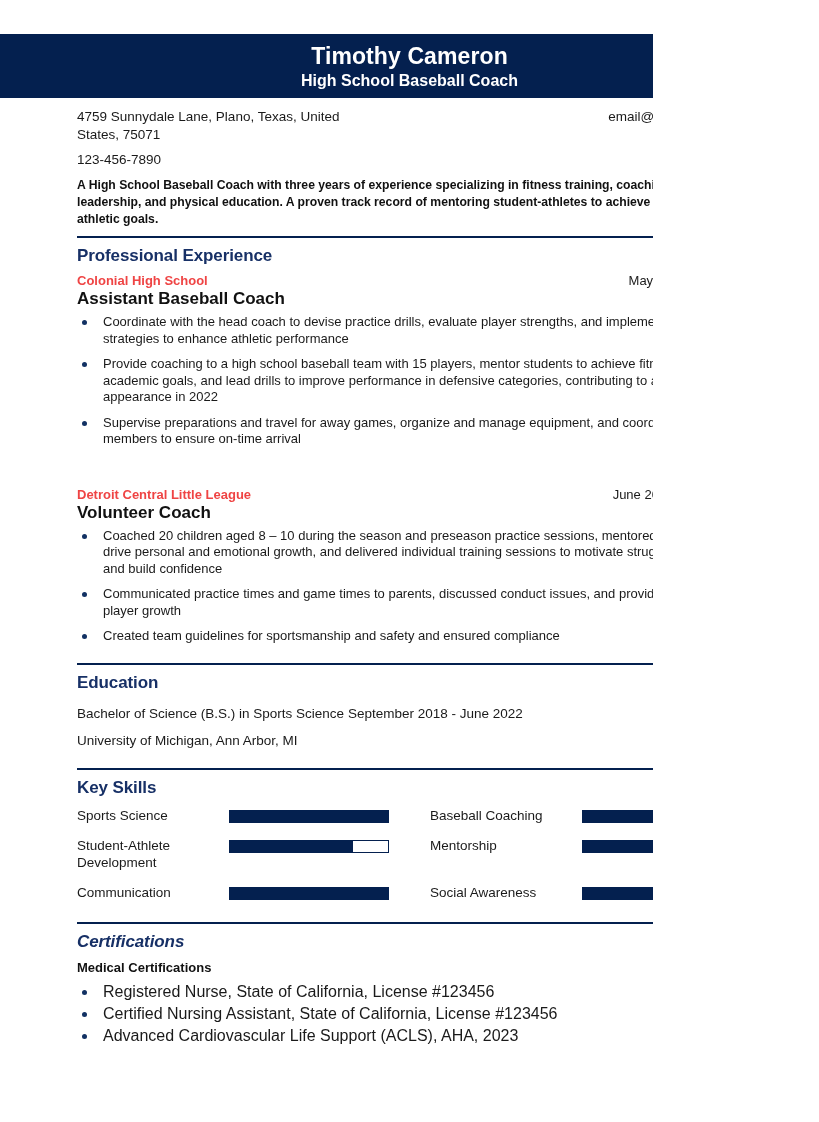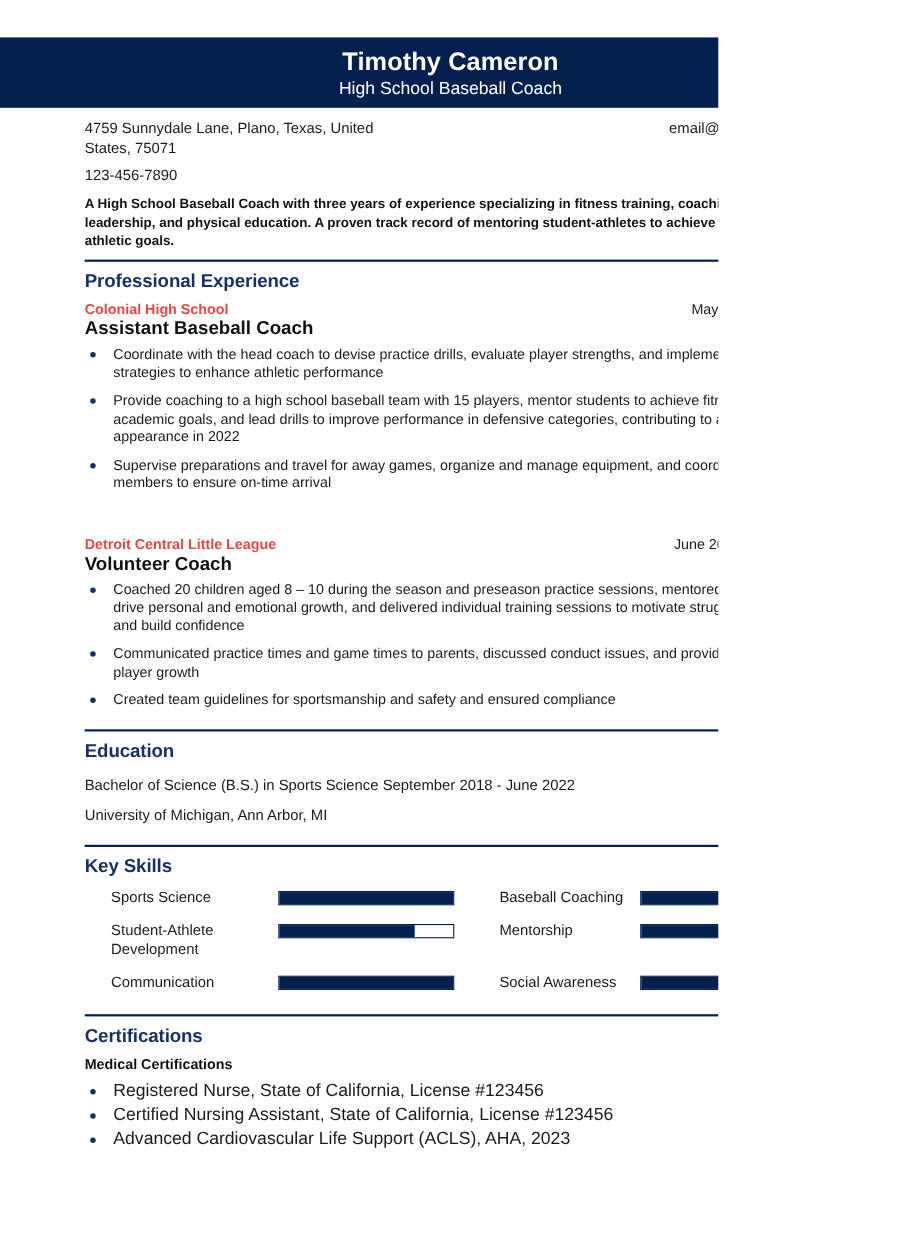--- a/index.html
+++ b/index.html
@@ -41,21 +41,21 @@
   .cand-name {
     color: #ffffff;
     font-size: 23px;
     font-weight: bold;
     line-height: 27px;
     letter-spacing: 0.1px;
   }
   .cand-title {
     color: #ffffff;
     font-size: 16px;
-    font-weight: normal;
+    font-weight: bold;
     line-height: 20px;
     margin-top: 1px;
   }
 
   
   .contact {
     position: absolute;
     top: 108px;
     left: 77px;
     width: 665px;
@@ -186,21 +186,20 @@
   .edu-line.first { margin-top: 11px; }
 
   
   .skills-grid {
     margin-top: 8px;
     display: grid;
     grid-template-columns: 152px 160px 1fr 160px;
     column-gap: 0;
     row-gap: 0;
     align-items: start;
-    margin-left: 24px;
   }
   .skill-label {
     font-size: 13.5px;
     line-height: 17px;
     color: #1a1a1a;
     padding-right: 8px;
     padding-bottom: 13px;
   }
   .skill-label.right-col {
     padding-left: 41px;
@@ -370,21 +369,21 @@
           </div>
         </div>
 
       </div>
     </div>
 
     <div class="spacer-8"></div>
 
     <div class="section">
       <div class="rule" style="border-top-color: rgb(4, 32, 79);"></div>
-      <div class="section-title" style="color: rgb(23, 48, 102);">Certifications</div>
+      <div class="section-title" style="color: rgb(23, 48, 102); font-style: italic;">Certifications</div>
       <div class="cert-sub">Medical Certifications</div>
       <ul class="cert-list">
         <li>Registered Nurse, State of California, License #123456</li>
         <li>Certified Nursing Assistant, State of California, License #123456</li>
         <li>Advanced Cardiovascular Life Support (ACLS), AHA, 2023</li>
       </ul>
     </div>
 
   </div>
 </div>

